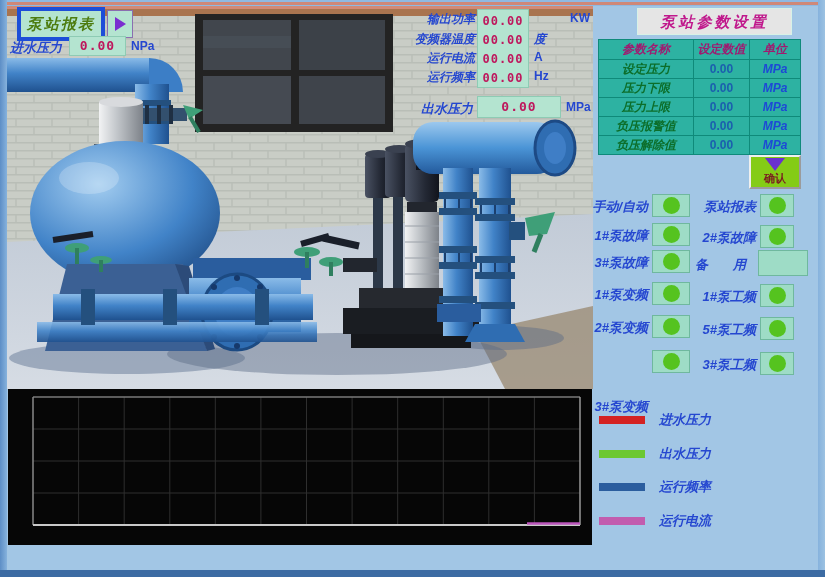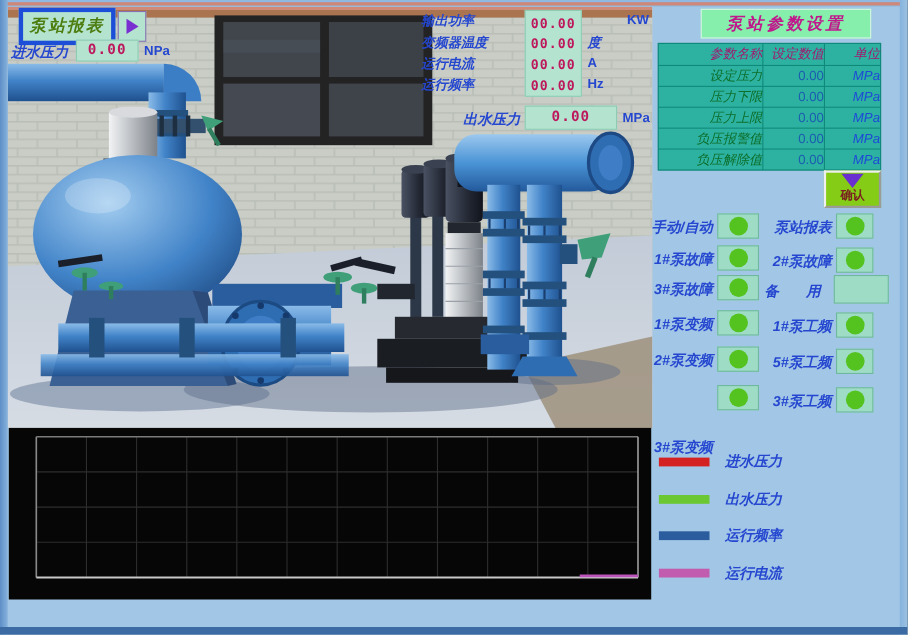--- a/index.html
+++ b/index.html
@@ -22,32 +22,32 @@
   .btn-report{left:17px;top:10px;height:28px;display:flex;align-items:center;gap:2px;}
   .btn-report .lbl{width:80px;height:26px;line-height:26px;text-align:center;background:#b4e4d0;
        border:4px solid #1d4ed8;color:#4d7c0f;font-weight:bold;font-style:italic;font-size:15px;letter-spacing:2px;}
   .btn-report .play{width:24px;height:26px;background:#b4e4d0;border:1px solid #8a6fb0;
        display:flex;align-items:center;justify-content:center;}
   .tri-right{width:0;height:0;border-top:7px solid transparent;border-bottom:7px solid transparent;
        border-left:11px solid #7a2fd0;}
   .tri-down{width:0;height:0;border-left:10px solid transparent;border-right:10px solid transparent;
        border-top:13px solid #6a2fd0;margin:1px auto 0;}
   
-  .ro-label{width:92px;text-align:left;font-size:12px;}
+  .ro-label{width:92px;text-align:right;font-size:12px;}
   .unit{font-size:12px;}
   .ro-block{left:477px;top:9px;width:52px;height:79px;padding-top:2px;}
   .ro-block .val{height:19px;line-height:19px;font-size:12px;}
   
   .title-box{left:637px;top:8px;width:153px;height:25px;line-height:25px;text-align:center;
-       background:#86efac;border:1px solid #d8f2e6;color:#c0188c;font-weight:bold;font-style:italic;
+       background:#e5e5e5;border:1px solid #d8f2e6;color:#c0188c;font-weight:bold;font-style:italic;
        font-size:15px;letter-spacing:3px;}
   .ptable{left:598px;top:39px;width:201px;background:#0f8a7a;border:1px solid #0f8a7a;
        display:grid;grid-template-columns:94px 55px 50px;gap:1px;}
-  .ptable div{background:#2db2a2;font-size:12px;font-weight:normal;font-style:italic;
-       text-align:right;line-height:18px;height:18px;}
+  .ptable div{background:#2db2a2;font-size:12px;font-weight:bold;font-style:italic;
+       text-align:center;line-height:18px;height:18px;}
   .ptable .hd{color:#a01a70;height:19px;line-height:19px;}
   .ptable .nm{color:#0c6e2a;}
   .ptable .vl{color:#1b5fae;font-style:normal;}
   .ptable .un{color:#1d49d6;}
   .btn-confirm{left:749px;top:155px;width:52px;height:34px;background:#84cc16;
        border:2px outset #efefef;box-sizing:border-box;text-align:center;cursor:pointer;}
   .btn-confirm .txt{font-size:11px;font-weight:bold;color:#7a2020;line-height:12px;margin-top:1px;}
   .ind-label{font-size:13px;text-align:right;}
   .lamp{background:#9edcc6;border:1px solid #6fb89e;box-sizing:border-box;
         display:flex;align-items:center;justify-content:center;}

